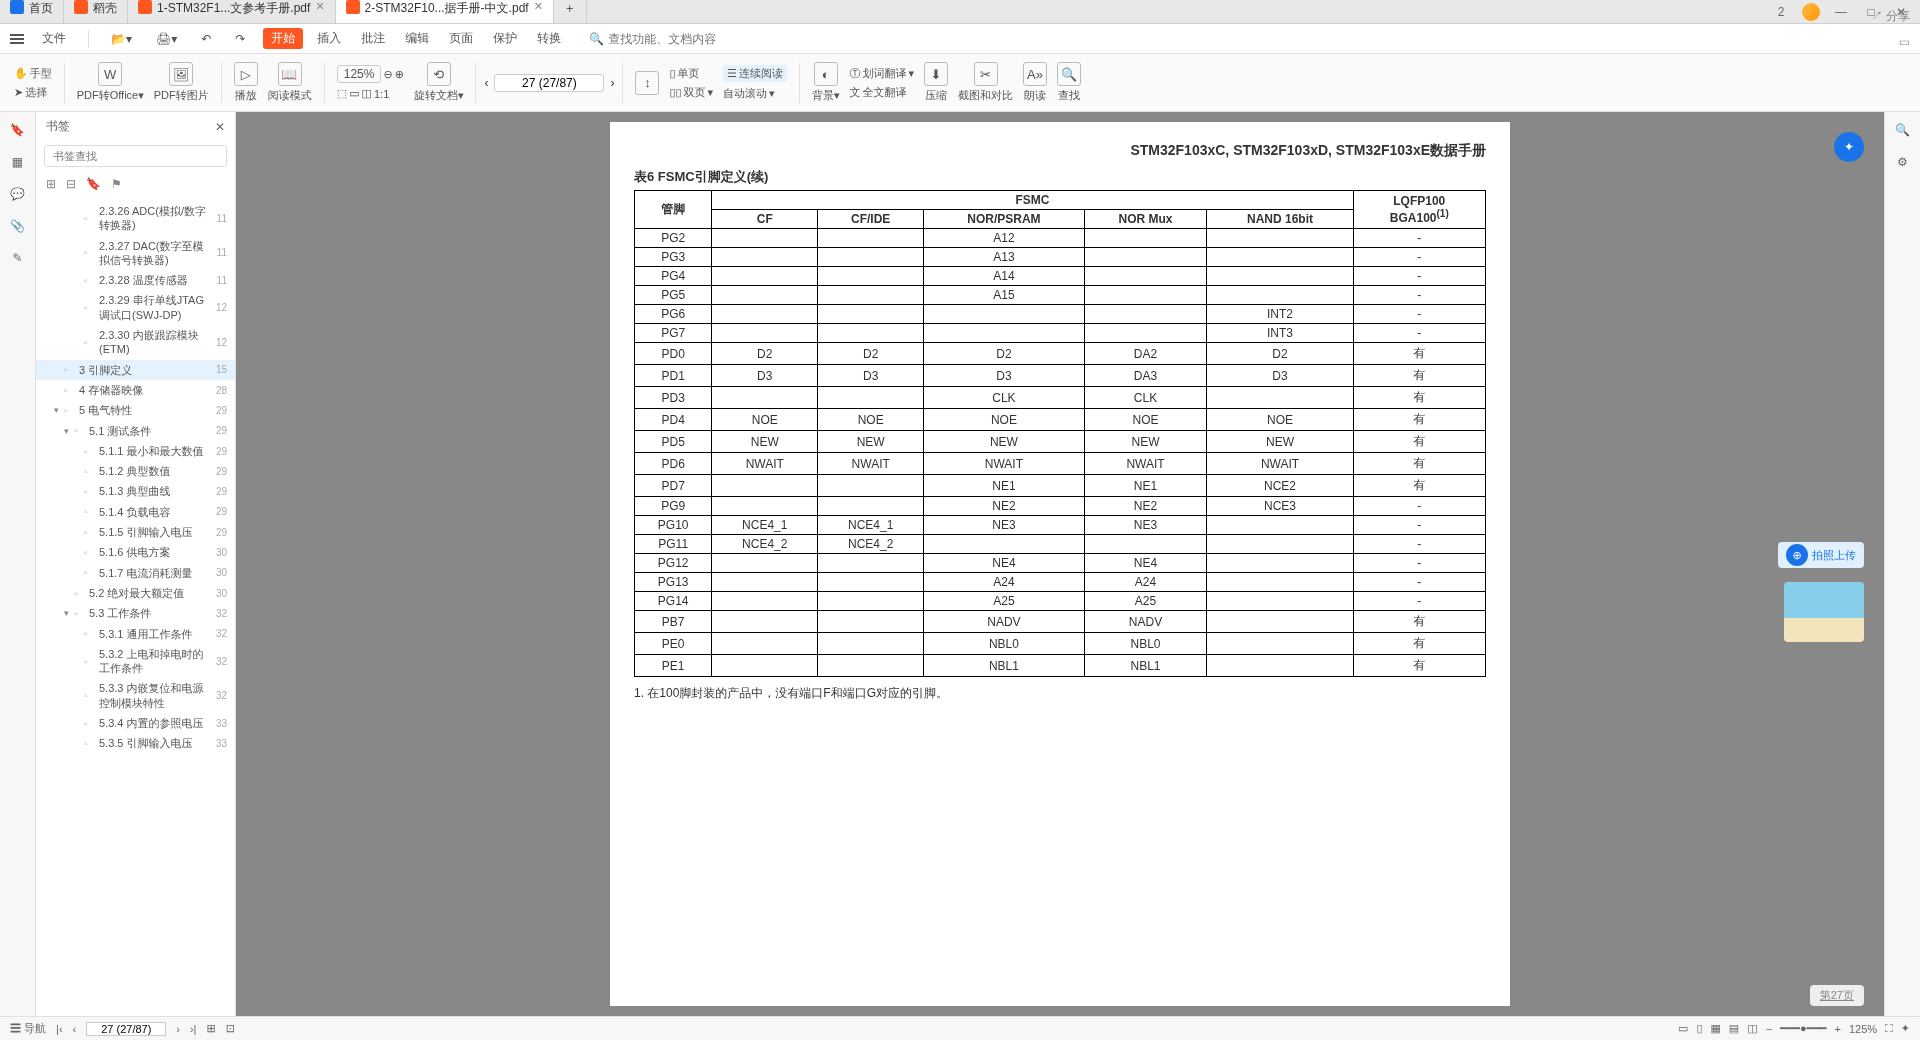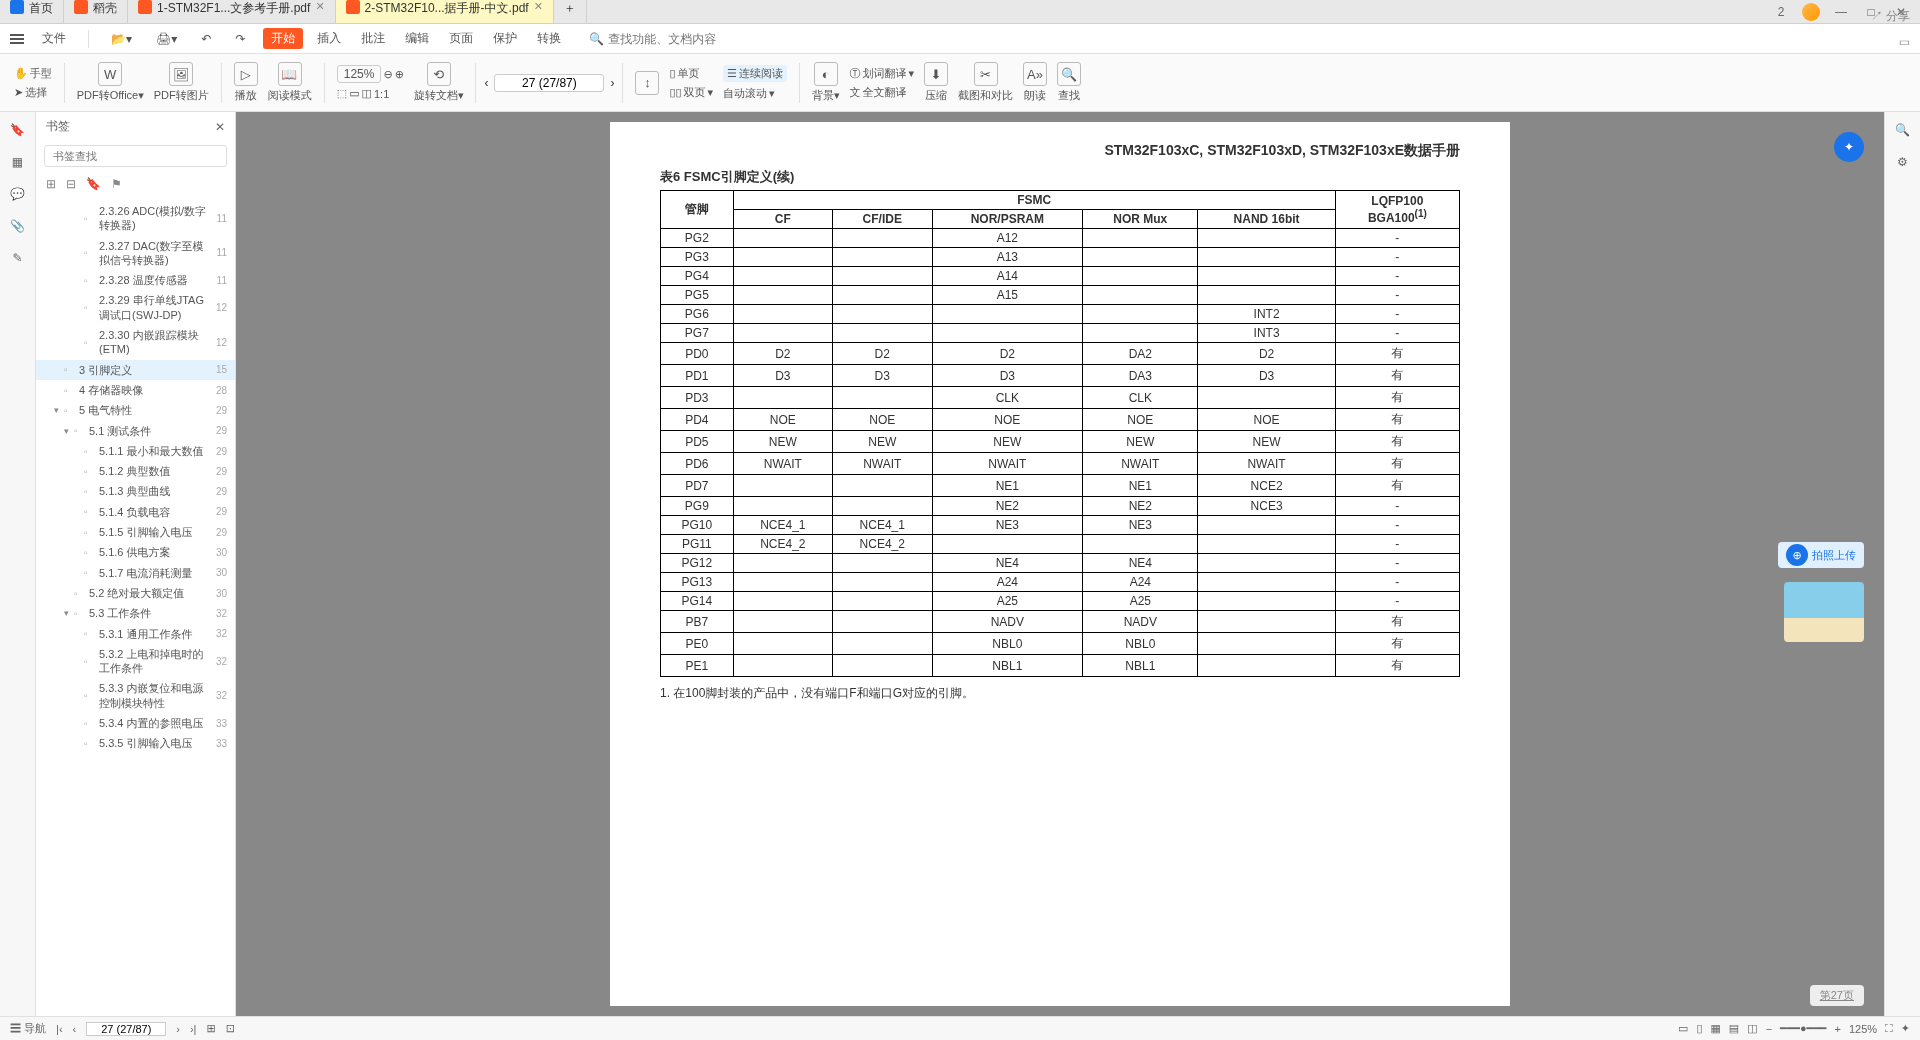--- a/index.html
+++ b/index.html
@@ -2,21 +2,21 @@
 <html><head>
 <meta charset="utf-8">
 <style>
 * { margin: 0; padding: 0; box-sizing: border-box; font-family: "Microsoft YaHei", Arial, sans-serif; }
 body { background: #f5f5f5; font-size: 12px; color: #333; overflow: hidden; }
 .app { width: 1920px; height: 1040px; display: flex; flex-direction: column; background: #fff; }
 
 
 .tabbar { height: 24px; display: flex; align-items: center; background: #e8e8e8; border-bottom: 1px solid #d0d0d0; }
 .tab { display: flex; align-items: flex-start; padding: 0 10px; height: 100%; cursor: pointer; gap: 5px; border-right: 1px solid #d0d0d0; }
-.tab.active { background: #fef9c3; }
+.tab.active { background: #ffffff; }
 .tab-icon { width: 14px; height: 14px; background: #ff5722; border-radius: 2px; display: inline-block; }
 .tab-icon.home { background: #1a73e8; }
 .tab-close { font-size: 11px; color: #888; }
 .tabbar-right { margin-left: auto; display: flex; align-items: center; gap: 12px; padding-right: 10px; }
 .win-btn { width: 18px; height: 18px; display: flex; align-items: center; justify-content: center; color: #666; cursor: pointer; }
 .avatar { width: 18px; height: 18px; border-radius: 50%; background: linear-gradient(135deg,#ffb74d,#ff9800); }
 
 
 .menubar { height: 30px; display: flex; align-items: center; background: #fff; border-bottom: 1px solid #e0e0e0; padding: 0 10px; gap: 12px; }
 .menu-sep { width: 1px; height: 18px; background: #e0e0e0; margin: 0 4px; }
@@ -55,21 +55,21 @@
 .sp-tree { flex: 1; overflow-y: auto; padding: 4px 0; }
 .tree-item { display: flex; align-items: center; padding: 3px 8px; font-size: 11px; cursor: pointer; }
 .tree-item.selected { background: #e3f2fd; }
 .tree-indent { flex-shrink: 0; }
 .tree-exp { width: 10px; font-size: 9px; color: #888; }
 .tree-icon { width: 12px; font-size: 10px; color: #aaa; margin-right: 3px; }
 .tree-text { flex: 1; color: #555; line-height: 1.3; }
 .tree-page { color: #aaa; font-size: 10px; margin-left: 4px; }
 
 .content { flex: 1; background: #888; overflow: auto; display: flex; justify-content: center; padding: 10px 0; position: relative; }
-.page { background: #fff; width: 900px; padding: 20px 50px; font-size: 13px; }
+.page { background: #fff; width: 900px; padding: 20px 24px; font-size: 13px; }
 .doc-title { text-align: right; font-weight: bold; margin-bottom: 8px; font-size: 14px; }
 .doc-caption { font-weight: bold; margin-bottom: 4px; }
 table.pintable { border-collapse: collapse; width: 100%; }
 table.pintable th, table.pintable td { border: 1px solid #000; padding: 2px 4px; text-align: center; font-size: 12px; }
 .footnote { margin-top: 8px; font-size: 12px; }
 
 .rightbar { width: 36px; background: #f7f7f7; border-left: 1px solid #e0e0e0; display: flex; flex-direction: column; align-items: center; padding-top: 8px; gap: 12px; }
 .float-ai { position: absolute; top: 20px; right: 20px; width: 30px; height: 30px; background: #1a73e8; border-radius: 50%; color: #fff; display: flex; align-items: center; justify-content: center; }
 .float-upload { position: absolute; right: 20px; top: 430px; display: flex; align-items: center; background: #e1f0ff; border-radius: 4px; padding: 2px 8px; font-size: 11px; color: #1a73e8; gap: 4px; }
 .float-upload .circ { width: 22px; height: 22px; background: #1a73e8; border-radius: 50%; color: #fff; display: flex; align-items: center; justify-content: center; }

